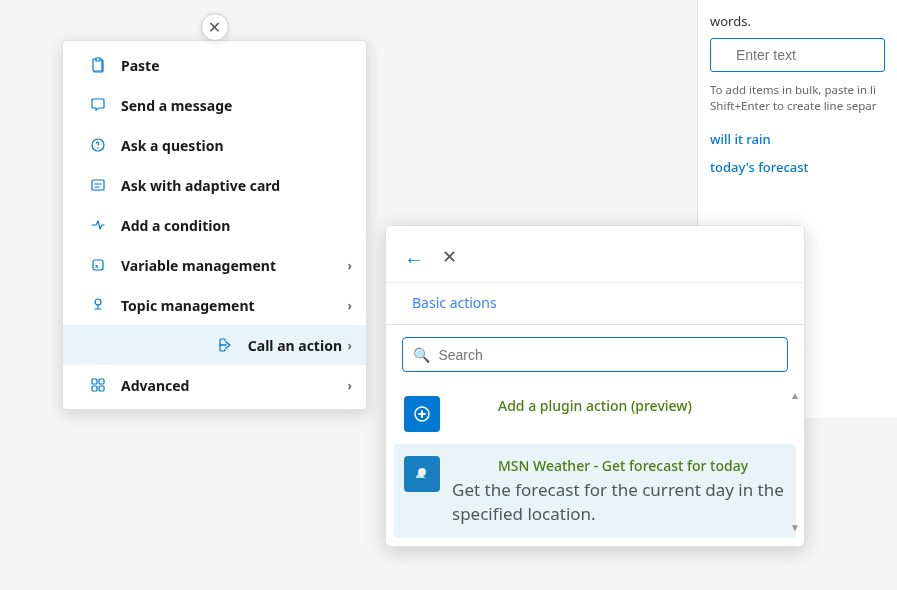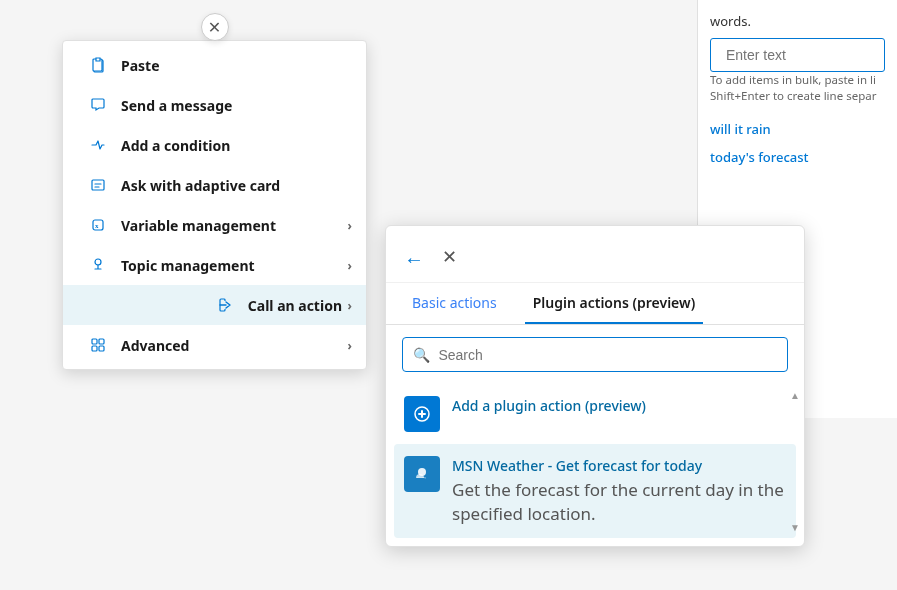--- a/index.html
+++ b/index.html
@@ -28,25 +28,25 @@
     .bg-right .words-label {
       font-size: 13px;
       color: #333;
       margin-bottom: 8px;
     }
 
     .bg-right .enter-text-input {
       width: 100%;
       border: 1px solid #0078d4;
       border-radius: 3px;
-      padding: 8px 15px;
+      padding: 8px 25px;
       font-size: 14px;
       color: #aaa;
       outline: none;
-      margin-bottom: 0;
+      margin-bottom: 10px;
     }
 
     .bg-right .hint-text {
       font-size: 11.5px;
       color: #666;
       line-height: 1.4;
       margin-bottom: 16px;
     }
 
     .bg-right .tag-item {
@@ -256,22 +256,23 @@
       background: #1a7fc1;
     }
 
     .action-item-text {
       flex: 1;
     }
 
     .action-item-title {
       font-size: 14px;
       font-weight: 500;
-      color: #0369a1;
+      color: #4d7c0f;
       margin-bottom: 3px;
+      margin-left: 46px;
     }
 
     .action-item-desc {
       font-size: 17px;
       color: #555;
       line-height: 1.4;
     }
 
     .action-list-wrapper {
       position: relative;
@@ -325,38 +326,48 @@
 
   <div class="menu-item">
     <span class="menu-icon">
       <svg width="16" height="16" viewBox="0 0 16 16" fill="none">
         <path d="M2 3a1 1 0 011-1h10a1 1 0 011 1v7a1 1 0 01-1 1H9l-3 2v-2H3a1 1 0 01-1-1V3z" stroke="#0078d4" stroke-width="1.2" fill="none"></path>
       </svg>
     </span>
     <span>Send a message</span>
   </div>
 
-
-  <div class="menu-item">
-    <span class="menu-icon">
-      <svg width="16" height="16" viewBox="0 0 16 16" fill="none">
-        <path d="M2 8h4l2-4 2 8 2-4h2" stroke="#0078d4" stroke-width="1.2" stroke-linecap="round" stroke-linejoin="round" fill="none"></path>
-      </svg>
-    </span>
-    <span>Add a condition</span>
+  <div class="menu-item">
+    <span class="menu-icon">
+      <svg width="16" height="16" viewBox="0 0 16 16" fill="none">
+        <circle cx="8" cy="8" r="6" stroke="#0078d4" stroke-width="1.2" fill="none"></circle>
+        <path d="M6.5 6c0-1 1.5-1.5 2 0 .4.8-.5 1.5-.5 2" stroke="#0078d4" stroke-width="1.2" stroke-linecap="round" fill="none"></path>
+        <circle cx="8" cy="11" r="0.7" fill="#0078d4"></circle>
+      </svg>
+    </span>
+    <span>Ask a question</span>
   </div>
 
   <div class="menu-item">
     <span class="menu-icon">
       <svg width="16" height="16" viewBox="0 0 16 16" fill="none">
         <rect x="2" y="3" width="12" height="10" rx="1" stroke="#0078d4" stroke-width="1.2" fill="none"></rect>
         <path d="M5 7h6M5 10h4" stroke="#0078d4" stroke-width="1.2" stroke-linecap="round"></path>
       </svg>
     </span>
     <span>Ask with adaptive card</span>
+  </div>
+
+  <div class="menu-item">
+    <span class="menu-icon">
+      <svg width="16" height="16" viewBox="0 0 16 16" fill="none">
+        <path d="M2 8h4l2-4 2 8 2-4h2" stroke="#0078d4" stroke-width="1.2" stroke-linecap="round" stroke-linejoin="round" fill="none"></path>
+      </svg>
+    </span>
+    <span>Add a condition</span>
   </div>
 
   <div class="menu-item">
     <span class="menu-icon">
       <svg width="16" height="16" viewBox="0 0 16 16" fill="none">
         <path d="M3 5a2 2 0 012-2h6a2 2 0 012 2v6a2 2 0 01-2 2H5a2 2 0 01-2-2V5z" stroke="#0078d4" stroke-width="1.2" fill="none"></path>
         <text x="5" y="11" font-size="7" fill="#0078d4" font-family="serif">x</text>
       </svg>
     </span>
     <span>Variable management</span>
@@ -401,23 +412,20 @@
 
 <div class="action-panel">
   <div class="action-panel-header">
     <span class="back-btn">←</span>
     <span class="panel-close-btn">✕</span>
   </div>
 
   <div class="action-tabs">
     <div class="action-tab">
       <span>Basic actions</span>
-    </div>
-    <div class="action-tab active">
-      <span>Plugin actions (preview)</span>
     </div>
   </div>
 
   <div class="action-search">
     <span class="action-search-icon">🔍</span>
     <input type="text" placeholder="Search" style="">
   </div>
 
   <div class="action-list-wrapper">
     <div class="action-list">

